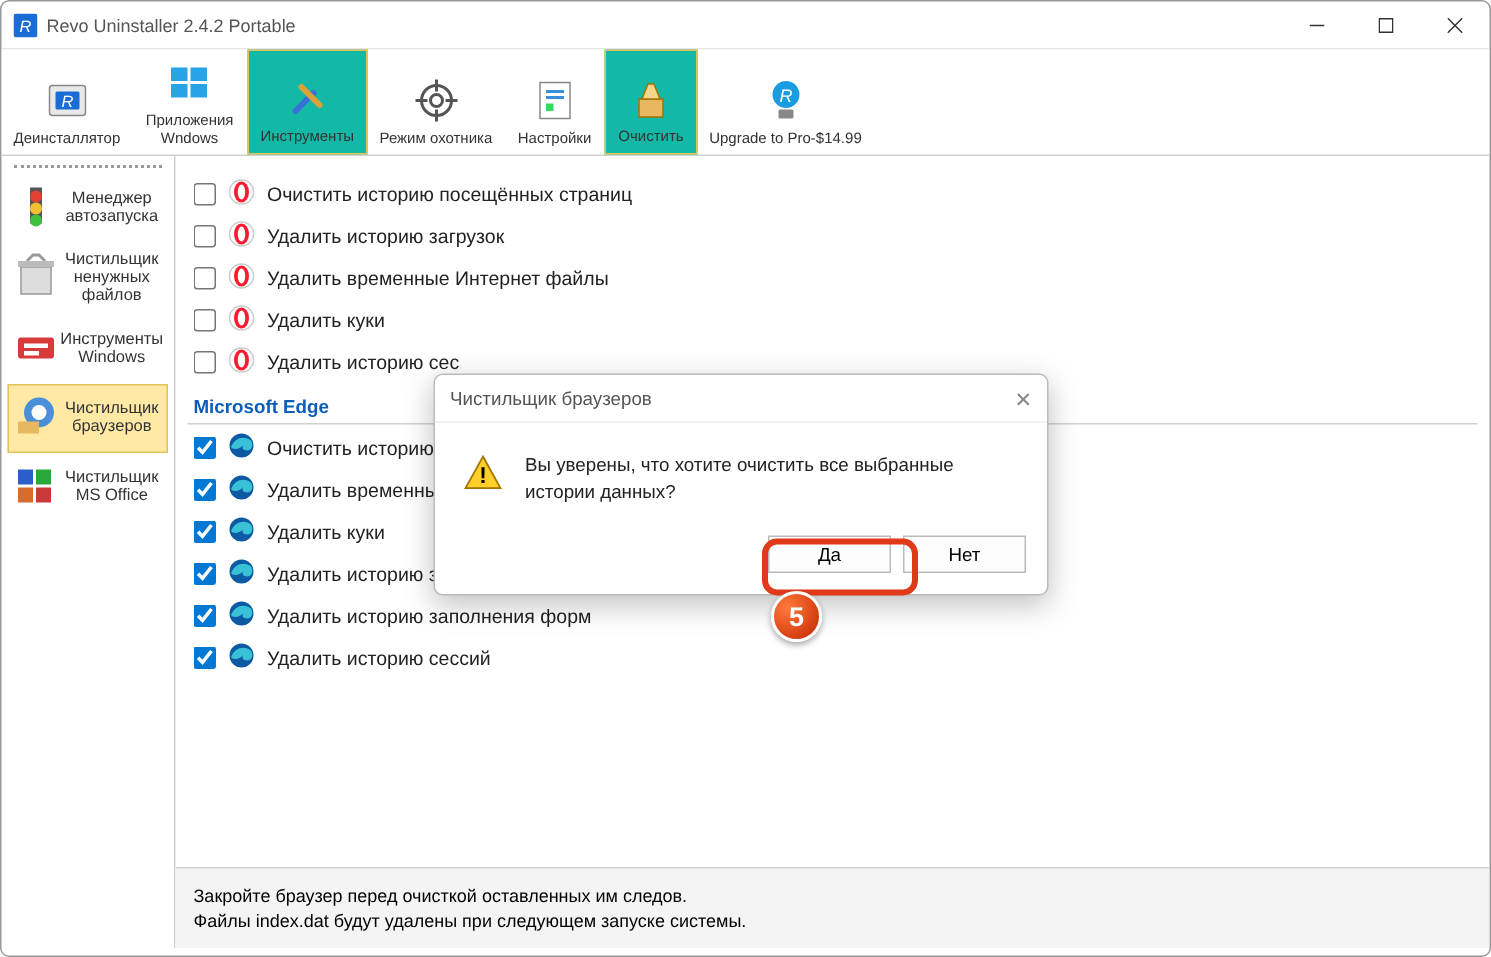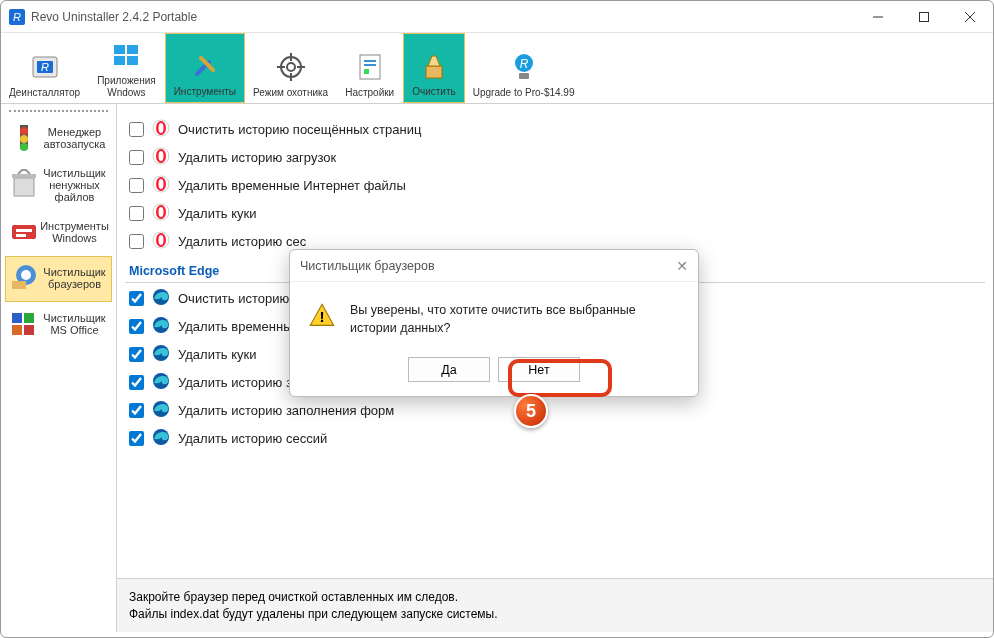--- a/index.html
+++ b/index.html
@@ -33,21 +33,21 @@
 
 .footer { border-top: 1px solid #d0d0d0; background: #f4f4f4; padding: 8px 12px; font-size: 12px; color: #000000; }
 .footer p { margin: 3px 0; }
 
 .dialog { position: absolute; left: 288px; top: 248px; width: 410px; background: #fff; border: 1px solid #bbb; border-radius: 6px; box-shadow: 0 6px 20px rgba(0,0,0,.25); }
 .dlg-title { height: 32px; display: flex; align-items: center; padding: 0 10px; font-size: 12.5px; color: #555; border-bottom: 1px solid #eee; }
 .dlg-close { margin-left: auto; color: #888; font-size: 14px; }
 .dlg-body { display: flex; padding: 20px 18px 14px; }
 .dlg-icon { width: 32px; margin-right: 14px; }
 .dlg-text { font-size: 12.5px; color: #222; line-height: 1.4; }
-.dlg-buttons { display: flex; justify-content: center; gap: 8px; padding: 6px 14px 14px; }
+.dlg-buttons { display: flex; justify-content: flex-end; gap: 8px; padding: 6px 14px 14px; }
 .dlg-btn { width: 82px; height: 25px; font-size: 12.5px; background: #fdfdfd; border: 1px solid #bbb; cursor: pointer; }
 
 .callout-yes { position: absolute; left: 507px; top: 358px; width: 104px; height: 38px; border: 4px solid #e03a1a; border-radius: 10px; pointer-events: none; }
 .step-badge { position: absolute; left: 513px; top: 393px; width: 34px; height: 34px; border-radius: 50%; background: radial-gradient(circle at 30% 30%, #ff7a3a, #c42500); border: 2px solid #fff; color: #fff; font-weight: 700; font-size: 18px; display: flex; align-items: center; justify-content: center; box-shadow: 0 2px 4px rgba(0,0,0,.35); }
 
 svg { display: block; }
 </style>
 </head>
 <body>
 

